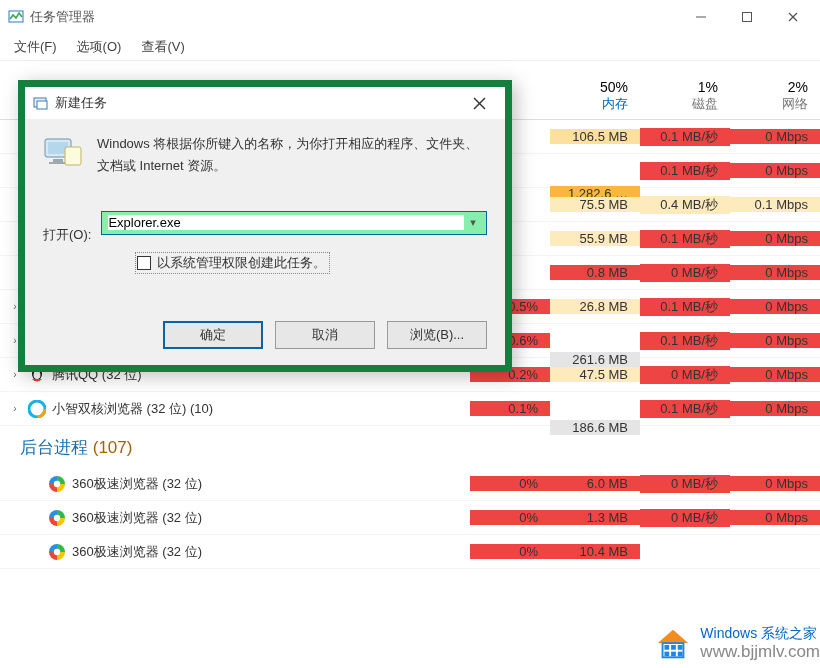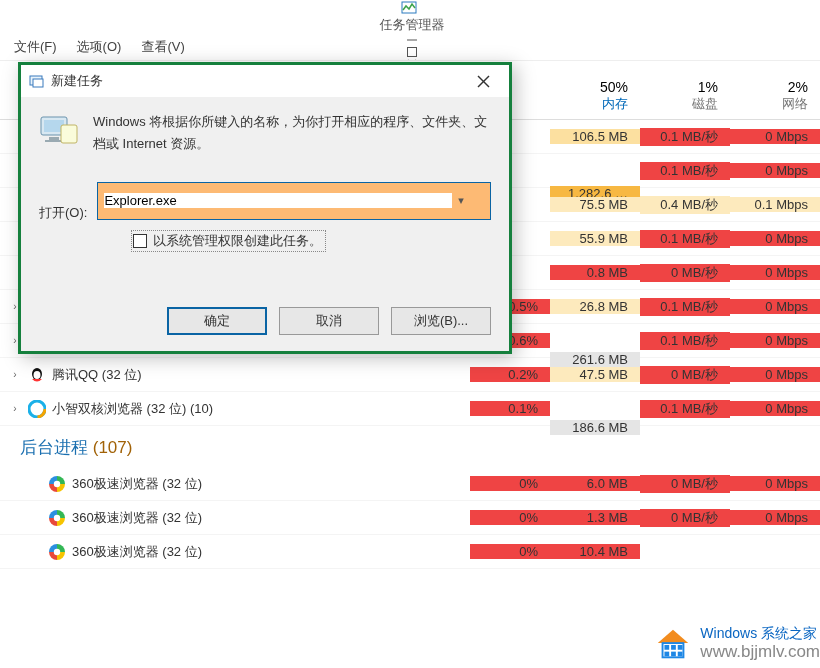--- a/index.html
+++ b/index.html
@@ -1,20 +1,20 @@
 <!DOCTYPE html>
 <html><head>
 <meta charset="utf-8">
 <style>
 * { box-sizing: border-box; margin: 0; padding: 0; font-family: "Microsoft YaHei", "Segoe UI", sans-serif; }
 body { width: 820px; height: 668px; background: #fff; position: relative; overflow: hidden; font-size: 13px; color: #333; }
 
 
 .main-window { width: 820px; height: 668px; background: #fff; }
-.titlebar { height: 34px; display: flex; align-items: center; padding: 0 4px 0 8px; flex-direction: column; }
+.titlebar { height: 34px; display: flex; align-items: center; padding: 0 4px 0 8px; }
 .titlebar .app-icon { width: 16px; height: 16px; margin-right: 6px; }
 .titlebar .title { flex: 1; color: #555; font-size: 13px; }
 .titlebar .win-btn { width: 46px; height: 30px; display:flex; align-items:center; justify-content:center; color:#555; }
 
 .menubar { height: 26px; display:flex; align-items:center; padding: 0 6px; gap: 4px; color:#444;}
 .menubar .menu-item { padding: 2px 8px; }
 
 .table-area { position: relative; width:100%; }
 .thead { display:flex; border-bottom:1px solid #ddd; border-top:1px solid #eee; height: 60px; align-items:flex-end; background:#fff; }
 .thead .name-col { flex: 1; padding: 0 10px 6px 24px; color:#555; }
@@ -39,32 +39,32 @@
 .heat1 { background: #ef4444; }
 .heat2 { background: #fdeabd; }
 .heat3 { background: #fce0a0; }
 .heat4 { background: #e5e5e5; margin-top: 38px; }
 .heat6 { background: #f7b842; margin-top: 46px; }
 
 .section-header { padding: 10px 0 8px 20px; color: #1a6fb0; font-size: 17px; }
 .section-header .count { color:#a16207; }
 
 
-.dialog { position:absolute; left: 18px; top: 62px; width: 494px; height: 292px; background:#f0f0f0; border:3px solid #15803d; box-shadow: 4px 4px 18px rgba(0,0,0,0.25); z-index: 50; }
+.dialog { position:absolute; left: 18px; top: 80px; width: 494px; height: 292px; background:#f0f0f0; border:7px solid #15803d; box-shadow: 4px 4px 18px rgba(0,0,0,0.25); z-index: 50; }
 .dlg-titlebar { height: 32px; display:flex; align-items:center; padding: 0 4px 0 8px; background:#fff;}
 .dlg-titlebar .dlg-icon { width:16px; height:16px; margin-right:6px; }
 .dlg-titlebar .dlg-title { flex:1; color:#333; }
 .dlg-titlebar .dlg-close { width:44px; height:26px; display:flex; align-items:center; justify-content:center; font-size:15px; color:#333;}
 .dlg-body { padding: 14px 18px 0 18px; }
 .dlg-msg { display:flex; gap:14px; }
 .run-icon { width:40px; height:36px; flex-shrink:0; }
 .dlg-msg .txt { line-height:1.7; color:#333; }
 .dlg-form { margin-top: 24px; display:flex; align-items:center; gap: 10px; }
 .dlg-form .lbl { white-space:nowrap;margin-top:25px; }
-.combo { flex:1; height:38px; border:1px solid #0a64a4; background:#fdba74; display:flex; align-items:center; padding:0 20px 0 6px; }
+.combo { flex:1; height:24px; border:1px solid #0a64a4; background:#86efac; display:flex; align-items:center; padding:0 4px 0 6px; }
 .combo input { flex:1; border:none; outline:none; font-size:13px; }
 .combo .chev { width:18px; text-align:center; color:#555; font-size:11px; }
 .dlg-check { margin: 8px 0 0 92px; display:flex; align-items:center; gap:6px; border:1px dotted #888; padding:1px 3px 1px 1px; width:fit-content;}
 .dlg-check .cb { width:14px; height:14px; border:1px solid #333; background:#fff;}
 .dlg-buttons { position:absolute; bottom:16px; right:18px; display:flex; gap:12px; }
 .dlg-buttons .btn { width:100px; height:28px; border:1px solid #999; background:#e7e7e7; display:flex; align-items:center; justify-content:center; }
 .dlg-buttons .btn.default { border:2px solid #0a64a4; background:#e7e7e7; }
 
 
 .badge { position:absolute; right:0; bottom:6px; display:flex; align-items:center; gap:8px; }

